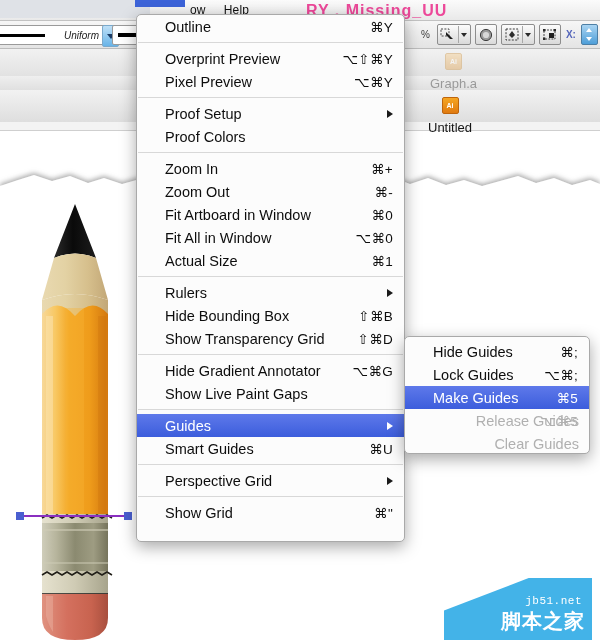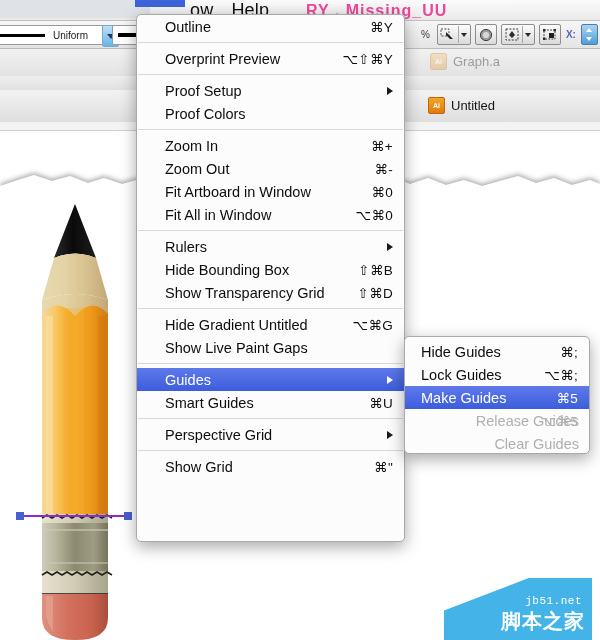--- a/index.html
+++ b/index.html
@@ -13,37 +13,37 @@
 
   
   #canvas-area{left:0;top:0;width:600px;height:640px;background:#fdfdfd;}
   #canvas-white{left:0;top:130px;width:600px;height:510px;background:#ffffff;}
 
   
   #app-chrome{left:0;top:0;width:600px;height:130px;}
   #menubar-strip{left:0;top:0;width:600px;height:20px;
     background:linear-gradient(#fbfbfb,#e9e9e9);border-bottom:1px solid #c2c2c2;}
   #menubar-items{left:190px;top:0;height:20px;display:flex;align-items:center;gap:18px;
-    font-size:18px;color:#101010;}
+    font-size:12px;color:#101010;}
   #menu-window-label{letter-spacing:.2px;}
   #menu-help-label{letter-spacing:.2px;}
   #menubar-leftblock{left:0;top:0;width:150px;height:18px;background:#dfe2e7;}
   #menubar-bluecap{left:135px;top:0;width:50px;height:7px;background:#3c63d8;}
 
   
   #ghost-title{left:306px;top:2px;font-size:16px;font-weight:bold;color:#ec4899;
     letter-spacing:1px;white-space:nowrap;}
 
   
   #control-panel{left:0;top:20px;width:600px;height:28px;
     background:linear-gradient(#f7f7f7,#e4e4e4);border-bottom:1px solid #bcbcbc;}
   #stroke-weight-field{left:-6px;top:25px;width:110px;height:18px;background:#fff;
     border:1px solid #9a9a9a;border-radius:2px;display:flex;align-items:center;}
   #stroke-weight-line{width:46px;height:3px;background:#000;margin-left:4px;}
-  #stroke-profile-label{font-size:10px;color:#1a1a1a;margin-left:8px;}
+  #stroke-profile-label{font-size:10px;color:#1a1a1a;margin-left:19px;font-style:italic;}
   #stroke-profile-arrow{position:absolute;right:-14px;top:-1px;width:15px;height:20px;
     background:linear-gradient(#bfe0f7,#68b4e8);border:1px solid #7aa9cc;border-radius:2px;
     display:flex;align-items:center;justify-content:center;}
   #stroke-profile-arrow .tri{width:0;height:0;border-left:4px solid transparent;
     border-right:4px solid transparent;border-top:5px solid #1b3c66;}
   #stroke-swatch-field{left:112px;top:25px;width:68px;height:18px;background:#fff;
     border:1px solid #9a9a9a;border-radius:2px;display:flex;align-items:center;}
   #stroke-swatch-line{width:58px;height:4px;background:#000;margin-left:5px;}
 
   
@@ -68,21 +68,21 @@
   
   #tabrow-1{left:0;top:48px;width:600px;height:28px;
     background:linear-gradient(#f2f2f2,#e2e2e2);border-bottom:1px solid #c6c6c6;}
   #tabrow-2{left:0;top:76px;width:600px;height:14px;
     background:linear-gradient(#efefef,#e0e0e0);border-bottom:1px solid #c6c6c6;}
   #tabrow-3{left:0;top:90px;width:600px;height:32px;
     background:linear-gradient(#f2f2f2,#dedede);border-bottom:1px solid #bdbdbd;}
   #tabrow-4{left:0;top:122px;width:600px;height:8px;background:#f3f3f3;
     border-bottom:1px solid #cfcfcf;}
 
-  .doc-tab{display:flex;align-items:center;gap:6px;}
+  .doc-tab{display:flex;align-items:center;gap:6px;flex-direction:column;}
   .doc-tab .ai-icon{width:15px;height:15px;border-radius:2px;
     display:flex;align-items:center;justify-content:center;
     font-size:7px;font-weight:bold;color:#fff;}
   .doc-tab .tab-name{font-size:13px;white-space:nowrap;}
   #doc-tab-graph{left:430px;top:53px;opacity:.45;}
   #doc-tab-graph .ai-icon{background:linear-gradient(#f6cd8e,#e3a95c);border:1px solid #cf9a4e;}
   #doc-tab-graph .tab-name{color:#3c3c3c;}
   #doc-tab-untitled{left:428px;top:97px;}
   #doc-tab-untitled .ai-icon{background:linear-gradient(#f5a623,#e07a10);border:1px solid #bf650c;}
   #doc-tab-untitled .tab-name{color:#161616;}
@@ -111,21 +111,21 @@
   .mi.hl .shortcut{color:#fff;}
   .mi.hl .submenu-arrow{border-left-color:#fff;}
   .mi.dim{color:#b0b0b0;justify-content:flex-end;}
   .mi.dim .shortcut{color:#b0b0b0;}
   .sep{height:1px;background:#d8d8d8;margin:4px 1px;}
 
   
   #guides-submenu{left:404px;top:336px;width:184px;height:110px;
     background:#fcfcfc;border:1px solid #a9a9a9;border-radius:5px;
     box-shadow:0 5px 16px rgba(0,0,0,.34);overflow:hidden;padding:3px 0;}
-  #guides-submenu .mi{padding-left:16px;}
+  #guides-submenu .mi{padding-left:28px;}
 
   
   #watermark{right:8px;bottom:0;width:148px;height:62px;overflow:hidden;}
   #wm-banner{position:absolute;right:-34px;bottom:-30px;width:210px;height:86px;
     background:#43b3e8;transform:rotate(-21deg);}
   #wm-url{position:absolute;right:10px;bottom:33px;font-size:11px;color:#ffffff;
     font-family:"Liberation Mono","DejaVu Sans Mono",monospace;letter-spacing:.5px;}
   #wm-cn{position:absolute;right:7px;bottom:5px;font-size:20px;color:#ffffff;
     font-weight:bold;letter-spacing:1px;}
 </style>
@@ -330,20 +330,24 @@
 <div class="abs" id="view-menu">
     <div class="mi">
       <span>Outline</span>
       <span class="shortcut">⌘Y</span>
     </div>
     <div class="sep"></div>
     <div class="mi">
       <span>Overprint Preview</span>
       <span class="shortcut">⌥⇧⌘Y</span>
     </div>
+    <div class="mi">
+      <span>Pixel Preview</span>
+      <span class="shortcut">⌥⌘Y</span>
+    </div>
     <div class="sep"></div>
     <div class="mi">
       <span>Proof Setup</span>
       <span class="submenu-arrow"></span>
     </div>
     <div class="mi">
       <span>Proof Colors</span>
     </div>
     <div class="sep"></div>
     <div class="mi">
@@ -355,36 +359,40 @@
       <span class="shortcut">⌘-</span>
     </div>
     <div class="mi">
       <span>Fit Artboard in Window</span>
       <span class="shortcut">⌘0</span>
     </div>
     <div class="mi">
       <span>Fit All in Window</span>
       <span class="shortcut">⌥⌘0</span>
     </div>
+    <div class="mi">
+      <span>Actual Size</span>
+      <span class="shortcut">⌘1</span>
+    </div>
     <div class="sep"></div>
     <div class="mi">
       <span>Rulers</span>
       <span class="submenu-arrow"></span>
     </div>
     <div class="mi">
       <span>Hide Bounding Box</span>
       <span class="shortcut">⇧⌘B</span>
     </div>
     <div class="mi">
       <span>Show Transparency Grid</span>
       <span class="shortcut">⇧⌘D</span>
     </div>
     <div class="sep"></div>
     <div class="mi">
-      <span>Hide Gradient Untitled</span>
+      <span>Hide Gradient Annotator</span>
       <span class="shortcut">⌥⌘G</span>
     </div>
     <div class="mi">
       <span>Show Live Paint Gaps</span>
     </div>
     <div class="sep"></div>
     <div class="mi hl">
       <span>Guides</span>
       <span class="submenu-arrow"></span>
     </div>

